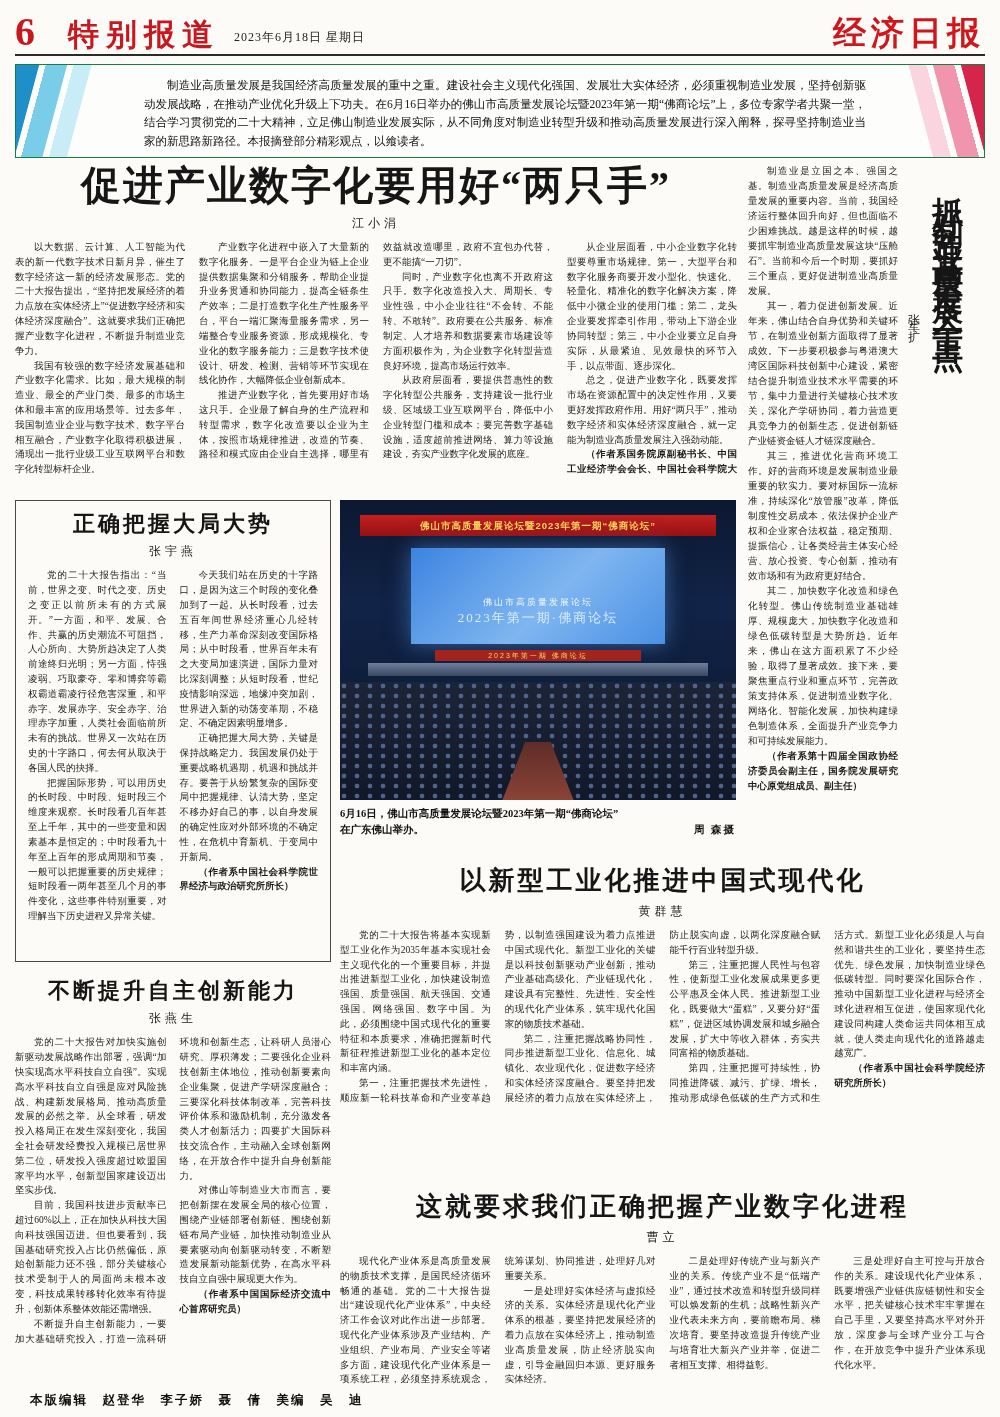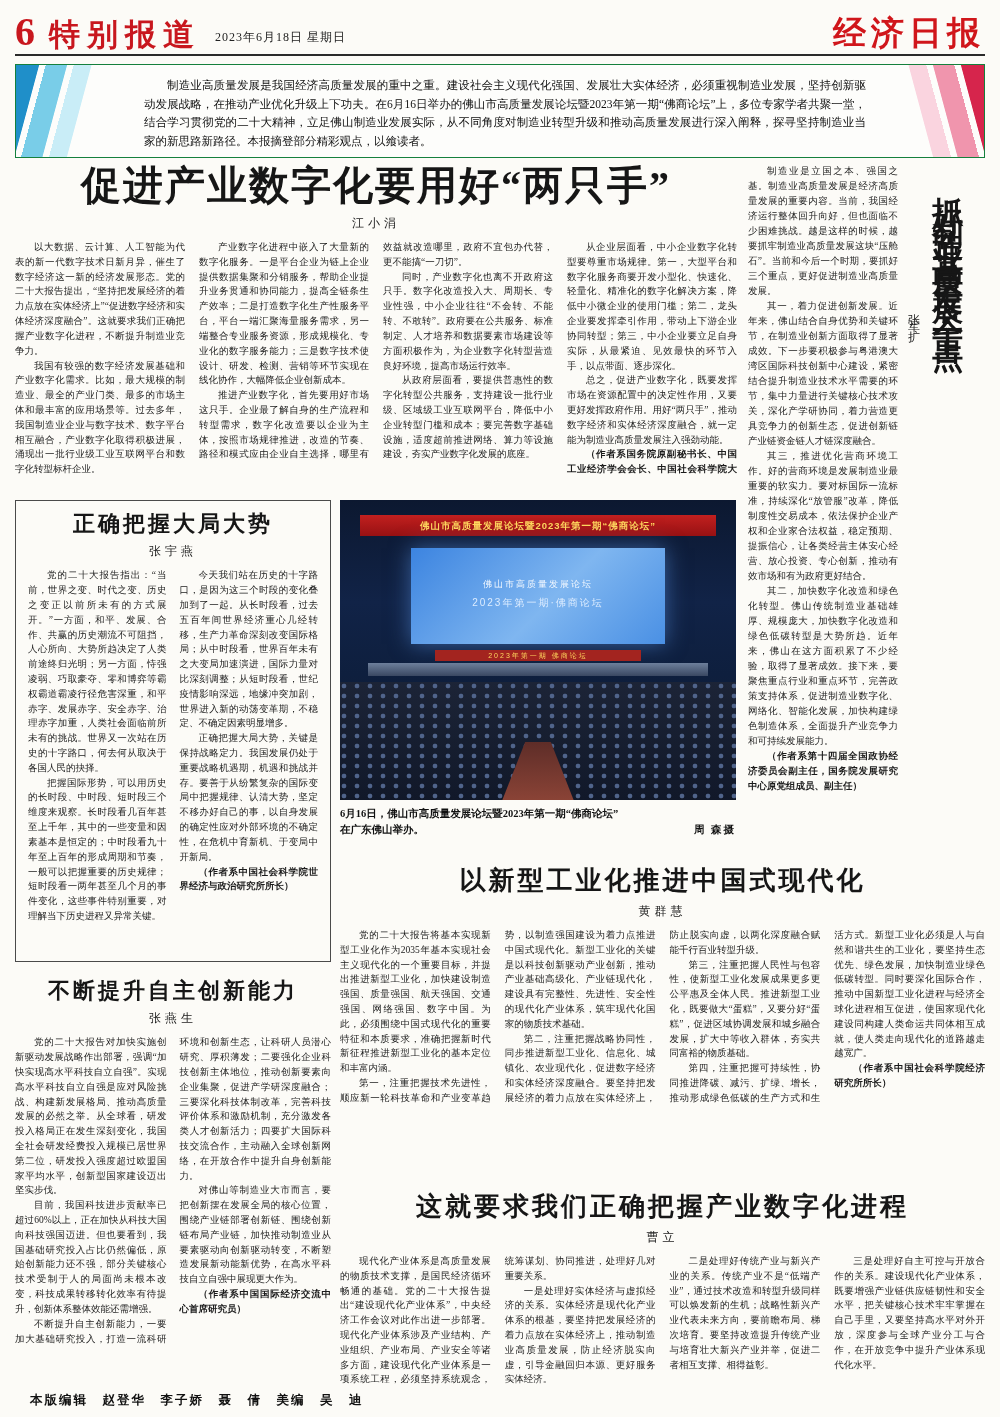--- a/index.html
+++ b/index.html
@@ -5,21 +5,21 @@
   *{margin:0;padding:0;box-sizing:border-box;}
   html,body{background:#e9e7e0;}
   .page{position:relative;width:1000px;height:1417px;margin:0 auto;background:#fcfbf7;
         font-family:"Liberation Serif","DejaVu Serif",serif;color:#161616;overflow:hidden;}
 
   
   .hd{position:absolute;left:15px;top:8px;width:970px;height:48px;
       border-bottom:2px solid #2a2a2a;display:flex;align-items:flex-end;justify-content:space-between;padding-bottom:4px;}
   .hd-left{display:flex;align-items:flex-end;gap:14px;}
   .pg{font-size:40px;font-weight:900;color:#c8171e;line-height:.9;}
-  .sec{font-size:31px;font-weight:900;color:#c8171e;letter-spacing:7px;line-height:1;}
+  .sec{font-size:31px;font-weight:900;color:#c8171e;letter-spacing:7px;line-height:1;margin-left:19px;}
   .dt{font-size:12px;color:#222;padding-bottom:4px;letter-spacing:1px;}
   .mast{font-size:33px;font-weight:900;color:#d0161b;letter-spacing:5px;line-height:1;}
 
   
   .intro{position:absolute;left:15px;top:64px;width:970px;height:94px;border:1px solid #15803d;
          background:#fdfdfb;overflow:hidden;}
   .decorL,.decorR{position:absolute;top:0;bottom:0;width:150px;pointer-events:none;}
   .decorL{left:0;background:
       linear-gradient(105deg,#1f8fc9 0 13%,transparent 13.5%),
       linear-gradient(105deg,transparent 0 17%,#79cde8 17% 29%,transparent 29.5%),
@@ -63,22 +63,22 @@
   .photo-wrap{position:absolute;left:340px;top:500px;width:396px;}
   .photo{position:relative;width:396px;height:300px;overflow:hidden;
          background:linear-gradient(180deg,#0c1830 0%,#112347 34%,#0e1f3e 58%,#141a2b 100%);}
   .ph-banner{position:absolute;top:15px;left:5%;width:90%;height:21px;
              background:linear-gradient(180deg,#c2201f,#971113);color:#ffd75e;
              font-size:9.5px;font-weight:bold;text-align:center;line-height:21px;letter-spacing:1px;
              font-family:"Liberation Sans",sans-serif;white-space:nowrap;overflow:hidden;}
   .ph-screen{position:absolute;top:48px;left:18%;width:64%;height:96px;
              background:linear-gradient(135deg,#3c84e0 0%,#7fb6f0 55%,#4a90e4 100%);
              box-shadow:0 0 20px rgba(90,150,230,.55);text-align:center;}
-  .scr1{color:#f2f8ff;font-size:9px;letter-spacing:2px;padding-top:30px;font-family:"Liberation Sans",sans-serif;}
-  .scr2{color:#dcecff;font-size:10px;letter-spacing:2px;margin-top:5px;font-family:Liberation Sans, sans-serif;}
+  .scr1{color:#f2f8ff;font-size:9px;letter-spacing:2px;padding-top:48px;font-family:"Liberation Sans",sans-serif;}
+  .scr2{color:#dcecff;font-size:13px;letter-spacing:2px;font-family:Liberation Serif, serif;}
   .ph-strip{position:absolute;top:150px;left:24%;width:52%;height:11px;background:#a3241f;
             color:#ffd75e;font-size:7px;text-align:center;line-height:11px;letter-spacing:2px;
             font-family:"Liberation Sans",sans-serif;}
   .ph-stage{position:absolute;top:163px;left:7%;width:86%;height:13px;
             background:linear-gradient(180deg,#6d7f9b,#3a4862);}
   .ph-aud{position:absolute;left:0;right:0;bottom:0;height:118px;background-color:#17202f;
           background-image:radial-gradient(circle at 4px 4px,#50648b 2px,transparent 2.7px),
                            linear-gradient(180deg,#1c2437,#111829);
           background-size:13px 10px,100% 100%;}
   .ph-carpet{position:absolute;bottom:0;left:41%;width:18%;height:58px;

